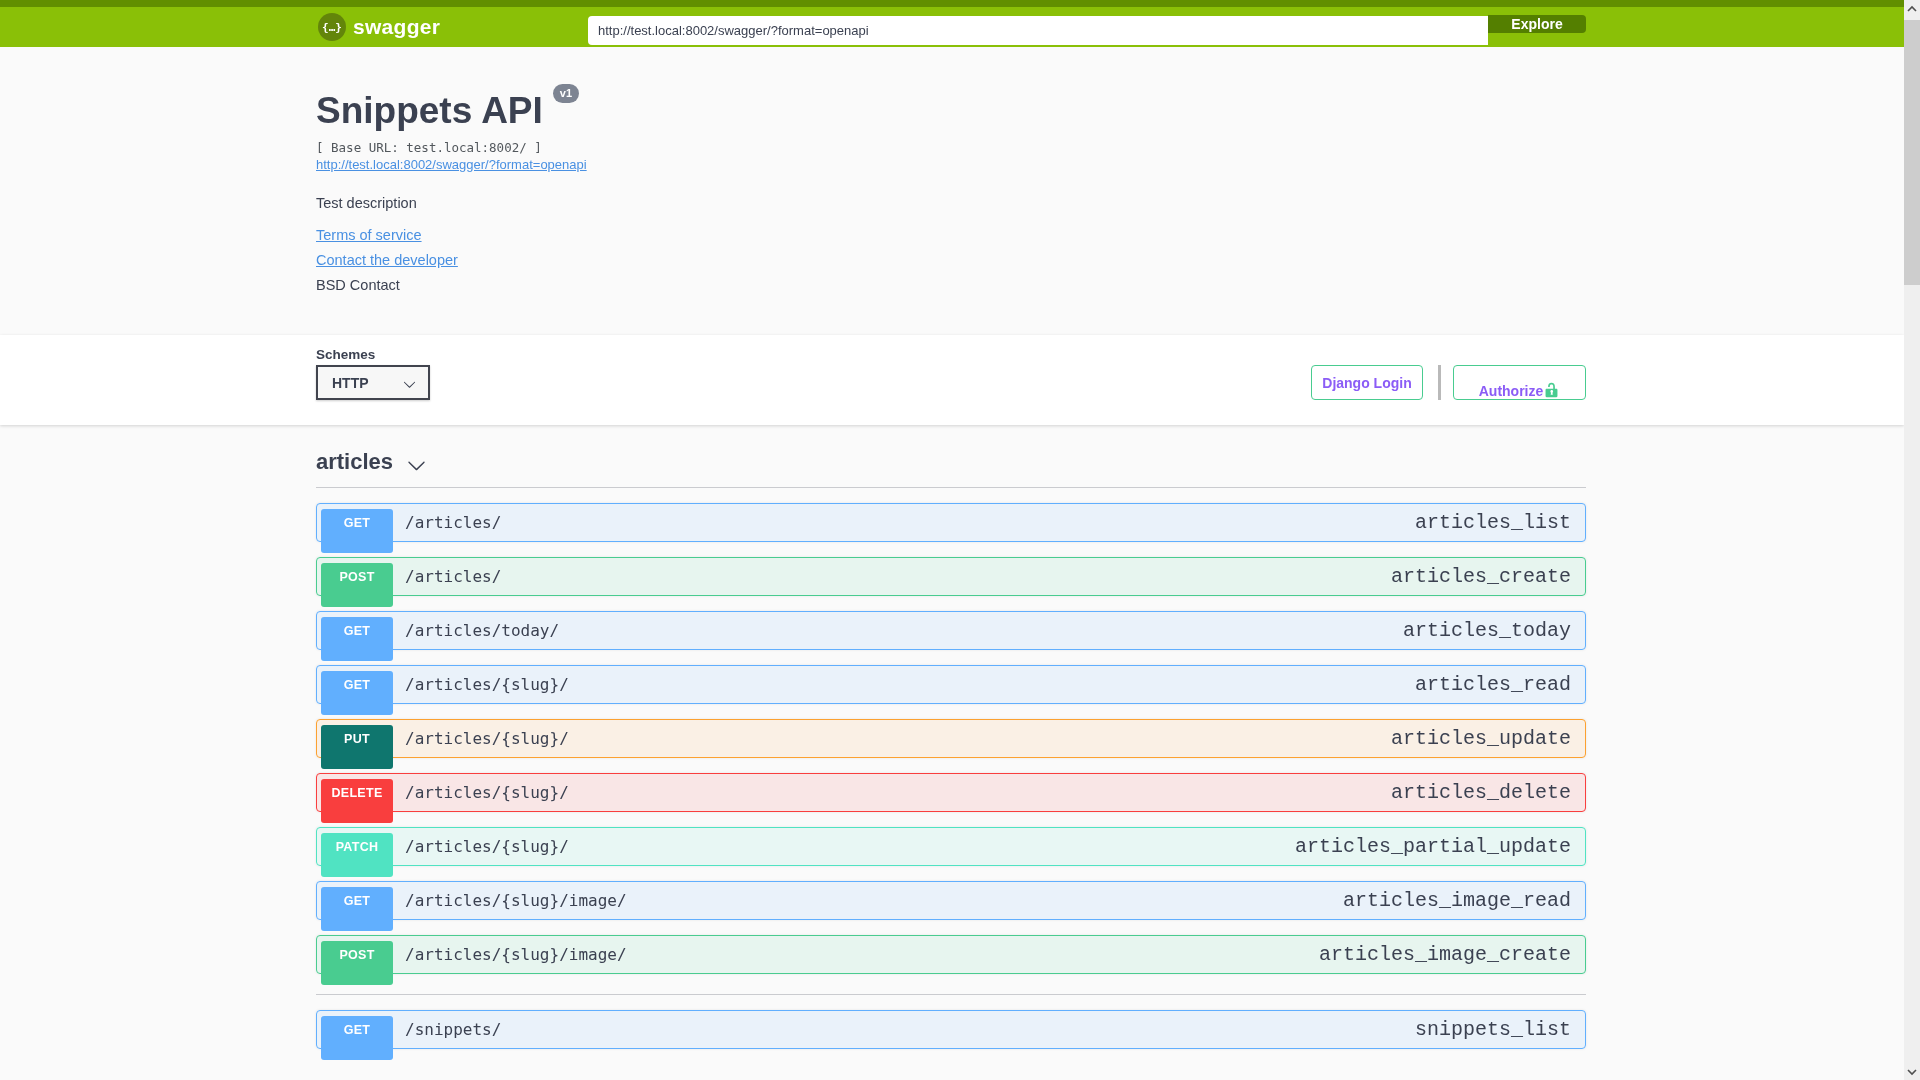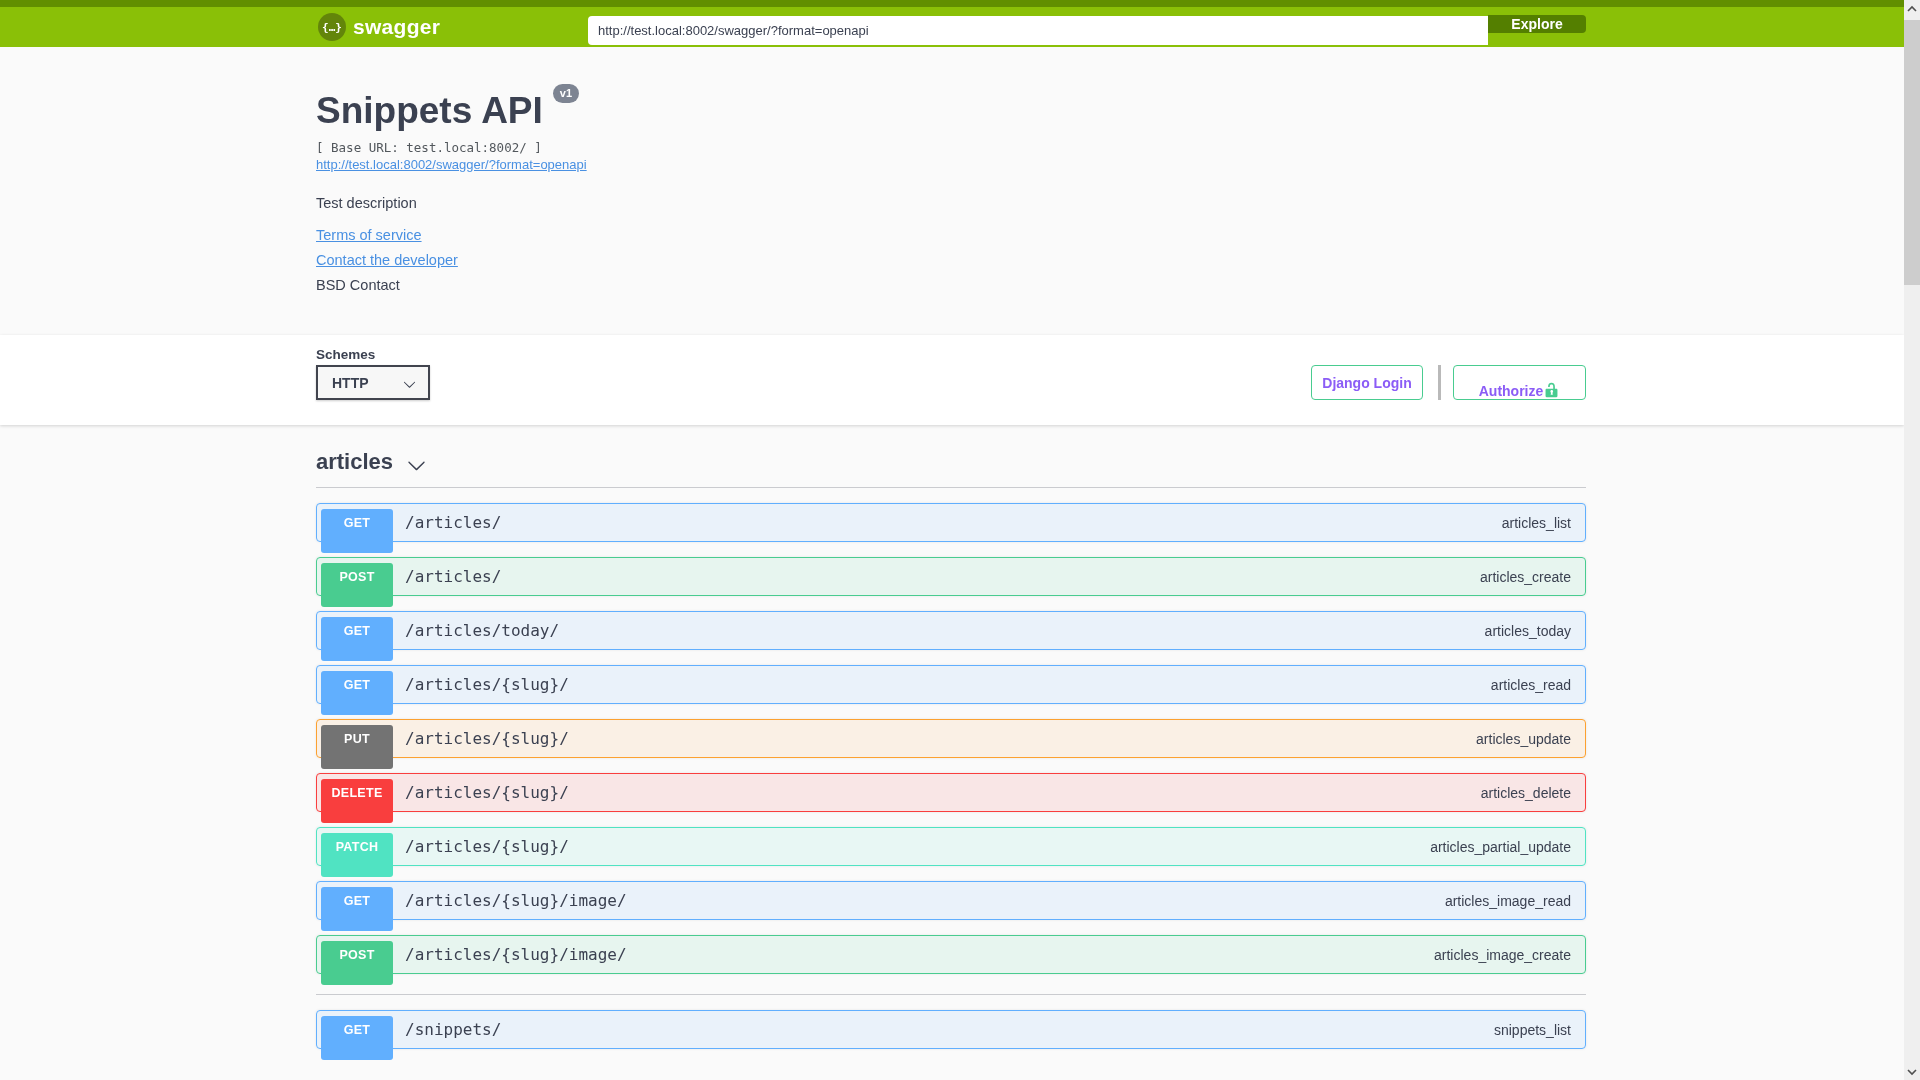--- a/index.html
+++ b/index.html
@@ -96,30 +96,30 @@
     position:absolute; left:4px; top:5px; width:72px; height:44px;
     border-radius:3px; color:#ffffff; font-size:12.5px; font-weight:bold;
     text-align:center; line-height:29px; letter-spacing:0.3px;
   }
   .op-path {
     position:absolute; left:88px; top:0; line-height:38px;
     font-family:"DejaVu Sans Mono", monospace; font-size:16px; color:#3b4151;
   }
   .op-id {
     position:absolute; right:14px; top:0; line-height:38px;
-    font-family:Liberation Sans, sans-serif; font-size:14px; color:#3b4151;
+    font-family:Liberation Mono, monospace; font-size:20px; color:#3b4151;
   }
   .row-get    { border-color:#61affe; background:rgba(97,175,254,0.10); }
   .row-post   { border-color:#49cc90; background:rgba(73,204,144,0.10); }
   .row-put    { border-color:#fca130; background:rgba(252,161,48,0.10); }
   .row-delete { border-color:#f93e3e; background:rgba(249,62,62,0.10); }
   .row-patch  { border-color:#50e3c2; background:rgba(80,227,194,0.10); }
   .badge-get    { background:#61affe; }
   .badge-post   { background:#49cc90; }
-  .badge-put    { background:#737373; }
+  .badge-put    { background:#0f766e; }
   .badge-delete { background:#f93e3e; }
   .badge-patch  { background:#50e3c2; }
 
   
   .scrollbar {
     position:absolute; right:0; top:0; width:16px; height:1080px;
     background:#efefef; z-index:50;
   }
   .sb-arrow { position:absolute; left:0; width:16px; height:17px; display:flex; align-items:center; justify-content:center; cursor:pointer; }
   .sb-up { top:0; }

